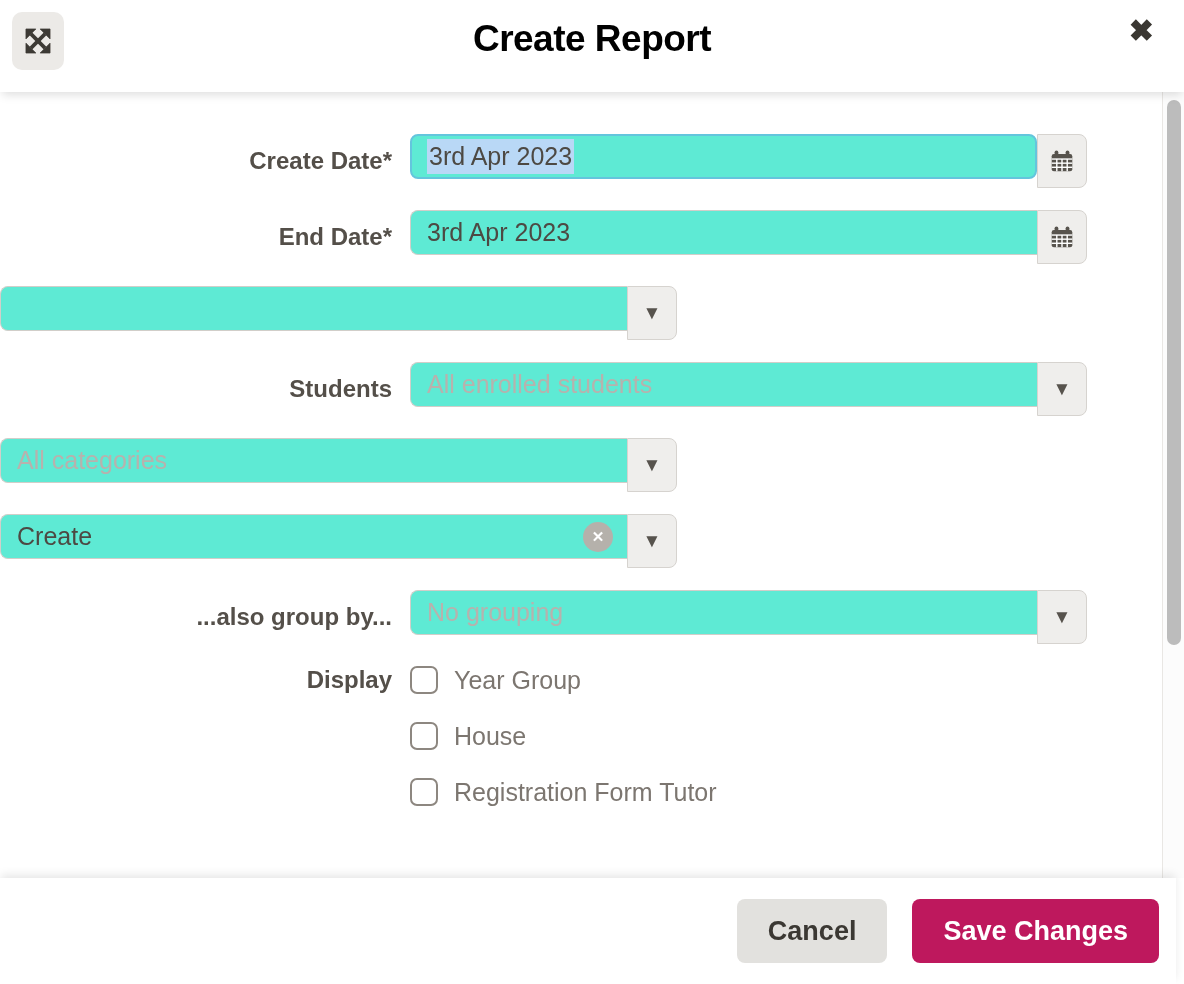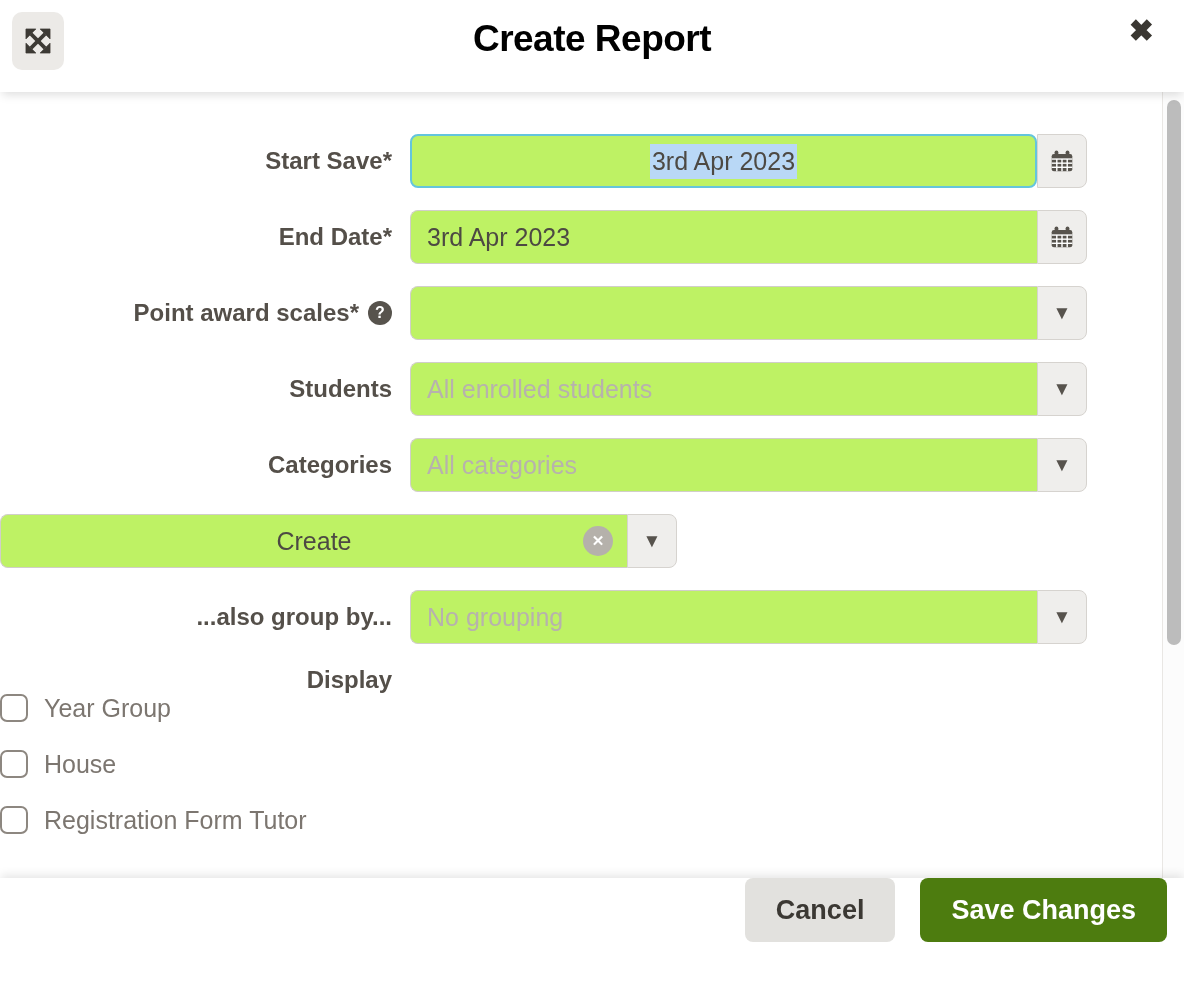--- a/index.html
+++ b/index.html
@@ -46,29 +46,28 @@
     width: 410px; flex: none;
     display: flex; align-items: center; justify-content: flex-end; gap: 9px;
     padding-right: 18px;
     font-size: 24px; font-weight: bold; color: #544f49;
     text-align: right;
   }
   .control-col { width: 677px; flex: none; }
 
   .input-group { display: flex; height: 54px; }
   .control {
-    flex: 1; height: 54px;
+    flex: 1; height: 45px;
     border: 1px solid #d1cec9; border-right: none;
     border-radius: 8px 0 0 8px;
-    background: #bef264;
+    background: #5eead4;
     font-size: 25px; color: #4d4943;
     padding: 0 16px; display: flex; align-items: center;
     position: relative;
     font-family: "Liberation Sans", sans-serif;
-    justify-content: center;
   }
   input.control { width: 100%; outline: none; }
   input.control::placeholder { color: #b7b2ad; opacity: 1; }
   .control.focused {
     border: 2px solid #64c5dd; border-radius: 8px; padding: 0 15px;
   }
   .selected-text { background: #b9d8f6; padding: 3px 2px; }
   .addon {
     width: 50px; height: 54px; flex: none;
     background: #efeeec;
@@ -88,21 +87,21 @@
   }
 
   .help-icon {
     width: 24px; height: 24px; border-radius: 50%; flex: none;
     background: #57534d; color: #ffffff;
     display: flex; align-items: center; justify-content: center;
     font-size: 16px; font-weight: bold;
   }
 
   
-  .display-row { align-items: flex-start; margin-top: 14px; flex-direction: column; }
+  .display-row { align-items: flex-start; margin-top: 14px; }
   .display-row .label-col { height: 28px; }
   .checkbox-item {
     display: flex; align-items: center; gap: 16px; margin-bottom: 28px;
     height: 28px; cursor: pointer;
   }
   .checkbox-box {
     width: 28px; height: 28px; flex: none;
     border: 2px solid #8d8780; border-radius: 7px; background: #ffffff;
   }
   .checkbox-label { font-size: 25px; color: #7c7670; }
@@ -112,34 +111,34 @@
     position: absolute; top: 92px; right: 0; width: 22px; height: 786px;
     background: #fcfcfc; border-left: 1px solid #e9e7e4; z-index: 15;
   }
   .scrollbar-thumb {
     position: absolute; top: 8px; left: 4px; width: 14px; height: 545px;
     background: #bcbcbc; border-radius: 7px; cursor: grab;
   }
 
   
   .modal-footer {
-    position: absolute; left: 0; right: 0; bottom: 0; height: 106px;
+    position: absolute; left: 0; right: 8px; bottom: 0; height: 106px;
     background: #ffffff; z-index: 20;
     box-shadow: 0 -4px 9px -1px rgba(0,0,0,0.10);
-    display: flex; align-items: flex-start; justify-content: flex-end;
+    display: flex; align-items: center; justify-content: flex-end;
     gap: 25px; padding-right: 17px;
   }
   .btn {
     height: 64px; border: none; border-radius: 8px; cursor: pointer;
     font-size: 27px; font-weight: bold;
     font-family: "Liberation Sans", sans-serif;
     padding: 0 31px;
   }
   .btn-cancel { background: #e2e1de; color: #3b3833; }
-  .btn-save { background: #4d7c0f; color: #ffffff; }
+  .btn-save { background: #be185d; color: #ffffff; }
 
   .icon-svg { display: block; }
 </style>
 </head>
 <body>
 
 <div class="modal-header">
   <button class="expand-btn">
     <span>
       <svg class="icon-svg" width="34" height="34" viewBox="0 0 24 24">
@@ -154,21 +153,21 @@
       </svg>
     </span>
   </button>
   <div class="modal-title">Create Report</div>
   <button class="close-btn">✖</button>
 </div>
 
 <div class="modal-body">
 
   <div class="form-row">
-    <div class="label-col">Start Save*</div>
+    <div class="label-col">Create Date*</div>
     <div class="control-col">
       <div class="input-group">
         <div class="control focused">
           <span class="selected-text">3rd Apr 2023</span>
         </div>
         <div class="addon">
           <span>
             <svg class="icon-svg" width="26" height="26" viewBox="0 0 24 24">
               <rect x="5.2" y="2.2" width="3.4" height="6" rx="1.7" fill="#57534d"></rect>
               <rect x="15.4" y="2.2" width="3.4" height="6" rx="1.7" fill="#57534d"></rect>
@@ -208,24 +207,20 @@
                 <line x1="16.8" y1="10.2" x2="16.8" y2="21.5"></line>
               </g>
             </svg>
           </span>
         </div>
       </div>
     </div>
   </div>
 
   <div class="form-row">
-    <div class="label-col">
-      <span>Point award scales*</span>
-      <span class="help-icon">?</span>
-    </div>
     <div class="control-col">
       <div class="input-group">
         <div class="control"></div>
         <div class="addon">
           <span class="dropdown-glyph">▼</span>
         </div>
       </div>
     </div>
   </div>
 
@@ -235,21 +230,20 @@
       <div class="input-group">
         <input type="text" class="control" placeholder="All enrolled students" style="">
         <div class="addon">
           <span class="dropdown-glyph">▼</span>
         </div>
       </div>
     </div>
   </div>
 
   <div class="form-row">
-    <div class="label-col">Categories</div>
     <div class="control-col">
       <div class="input-group">
         <input type="text" class="control" placeholder="All categories" style="">
         <div class="addon">
           <span class="dropdown-glyph">▼</span>
         </div>
       </div>
     </div>
   </div>
 

